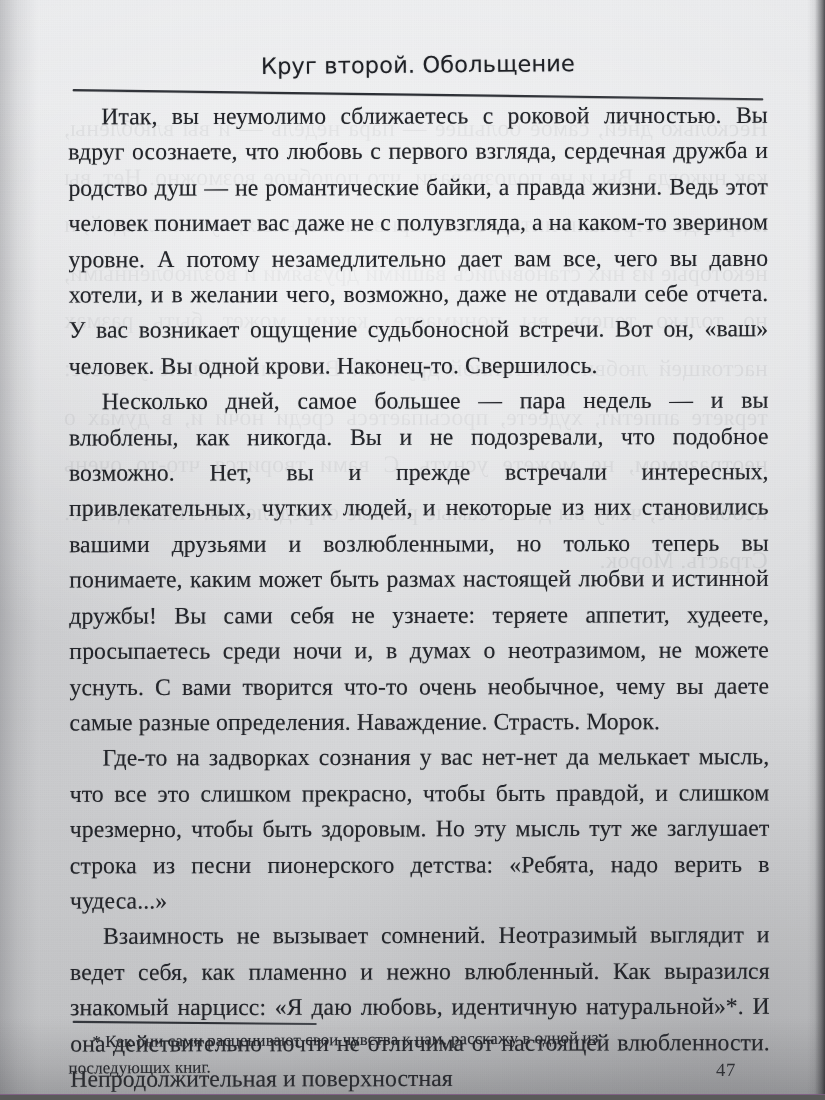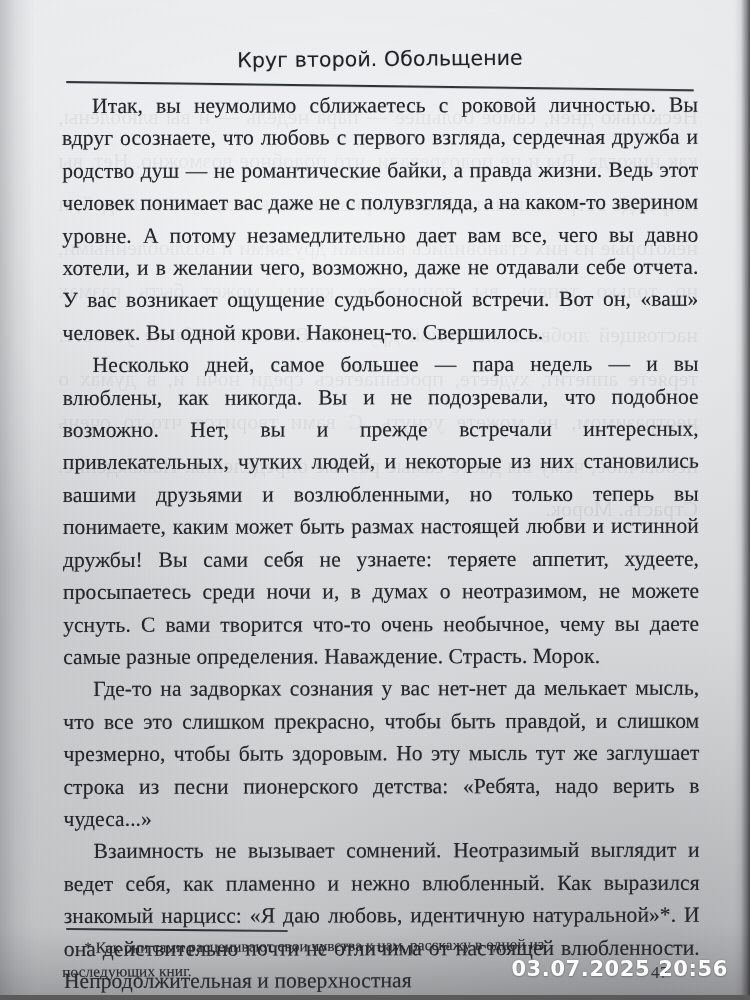--- a/index.html
+++ b/index.html
@@ -259,15 +259,14 @@
     <div class="page-number">47</div>
 
   </div>
 
   <div class="edge-left"></div>
   <div class="edge-bottom"></div>
   <div class="edge-right"></div>
 
   <div class="grain"></div>
 
-  <div class="timestamp">03.07.2025 20:56</div>
 
 </div>
 
 </body></html>

